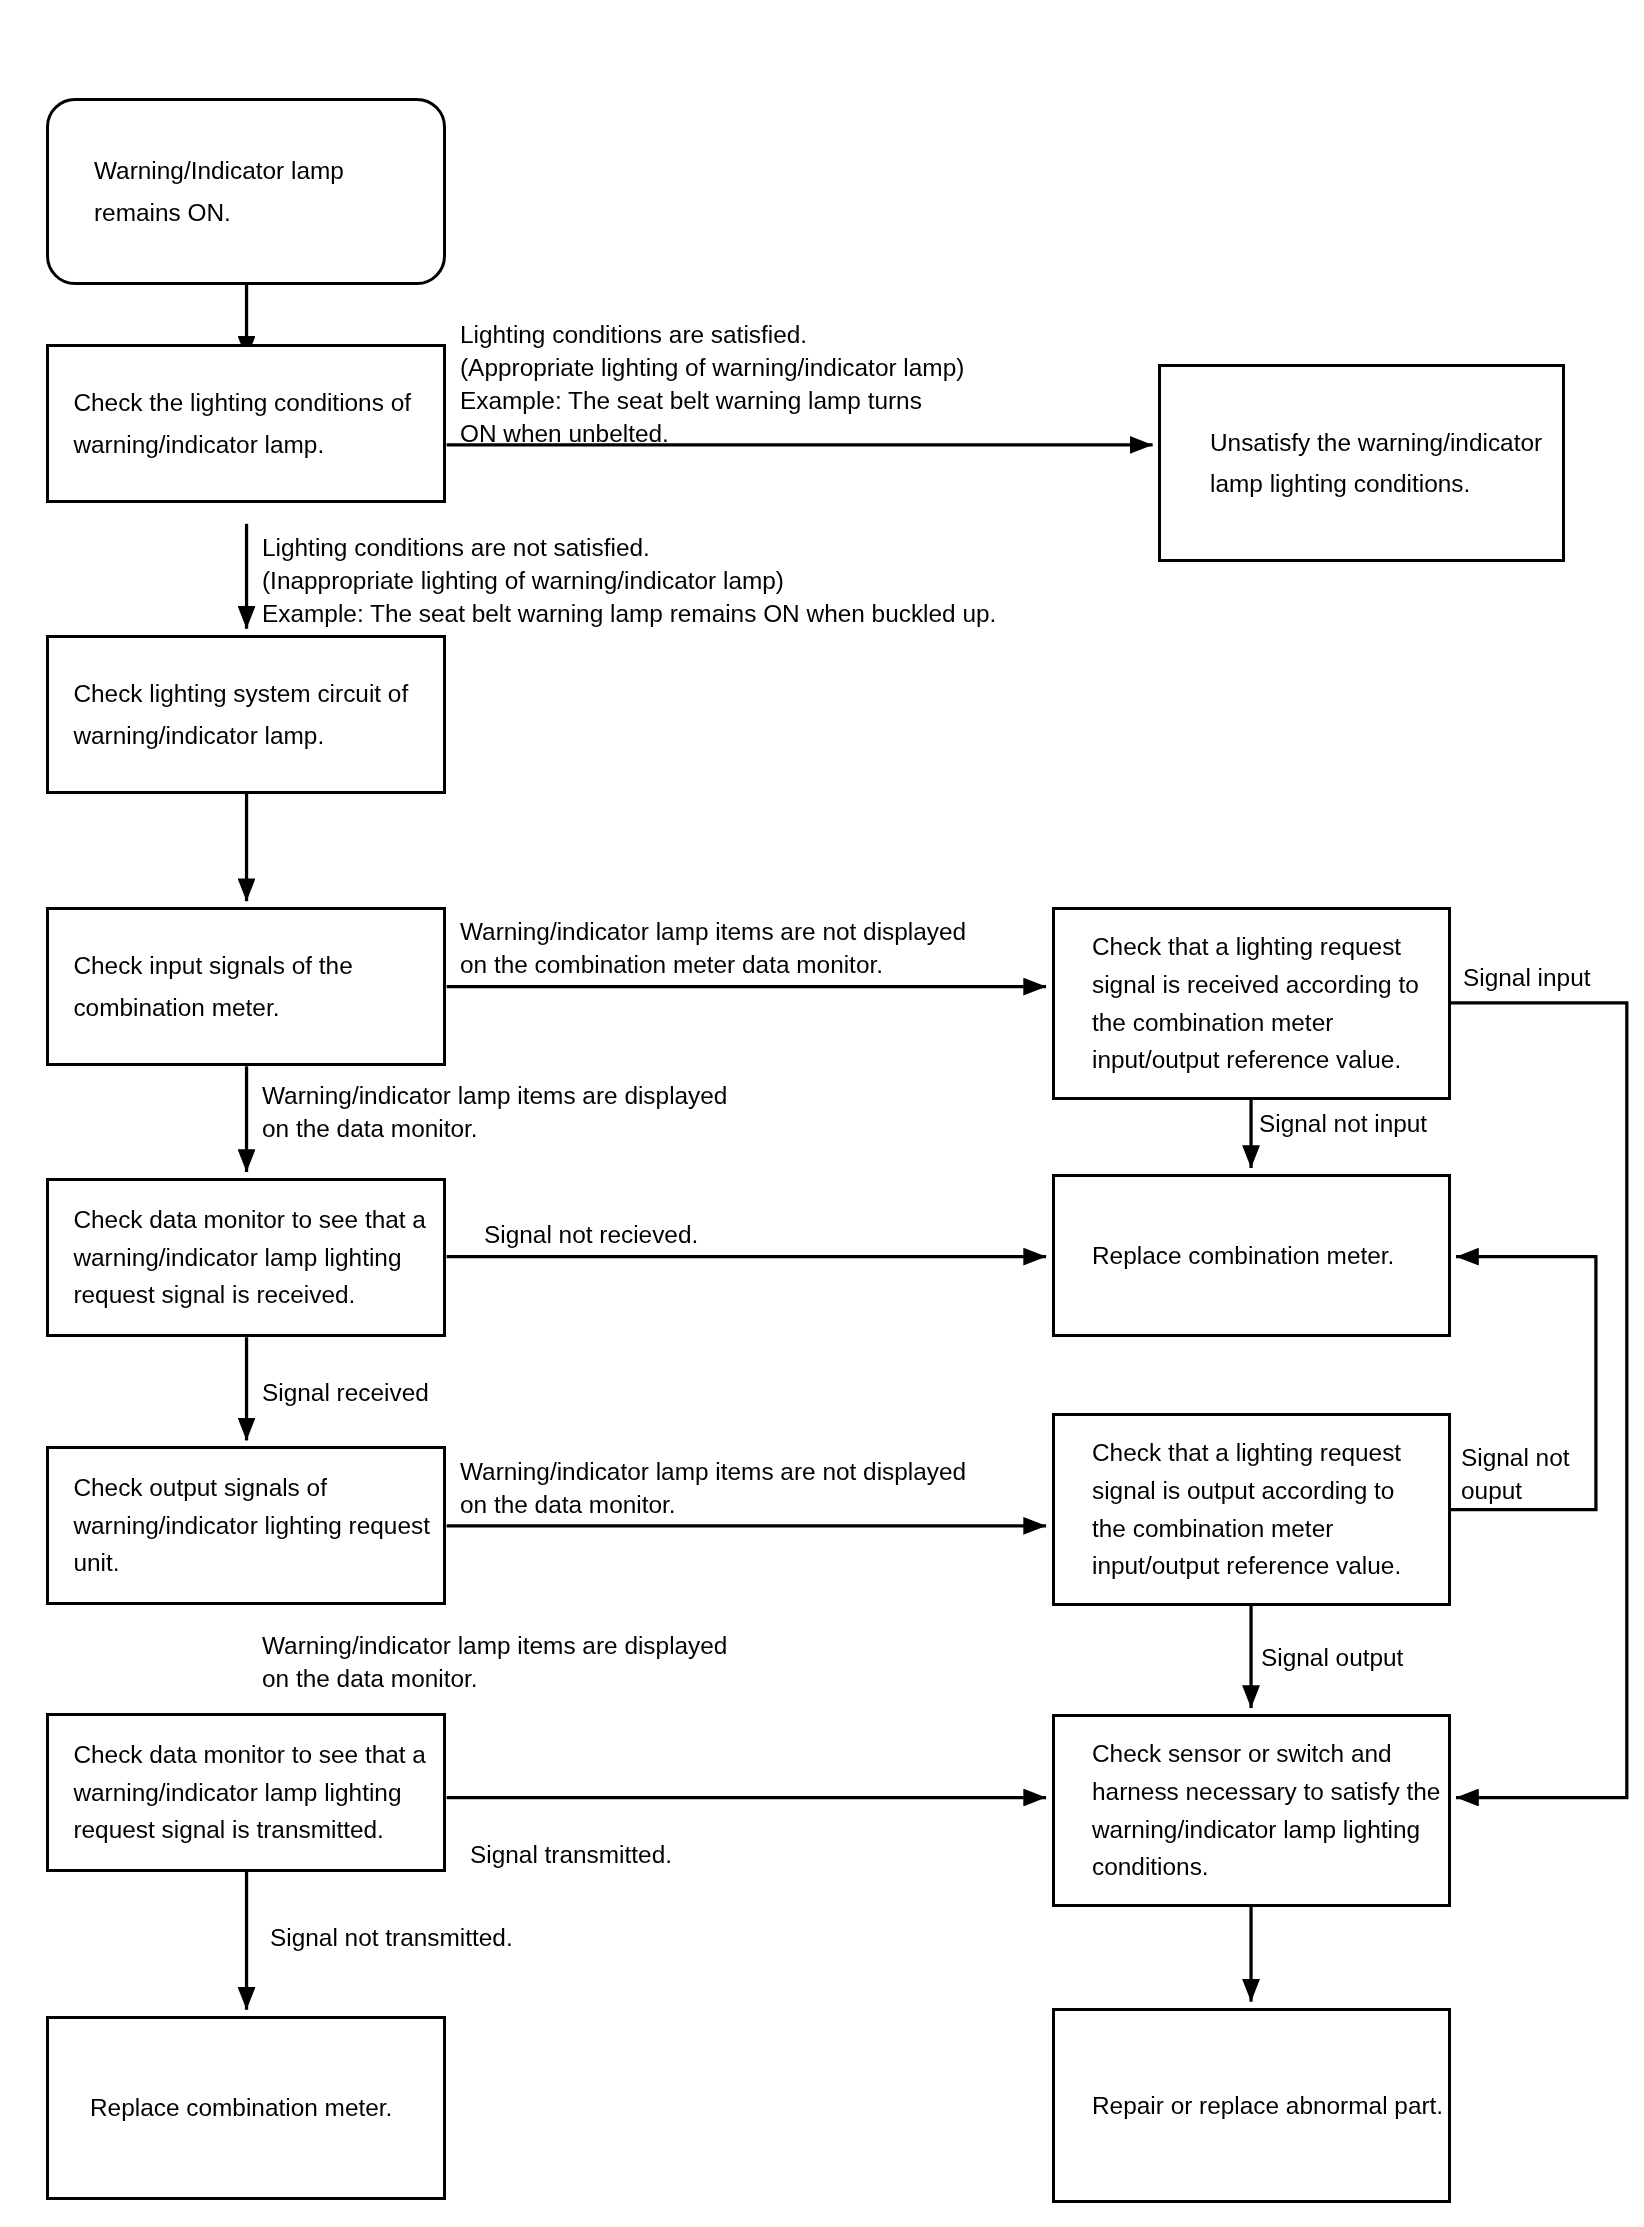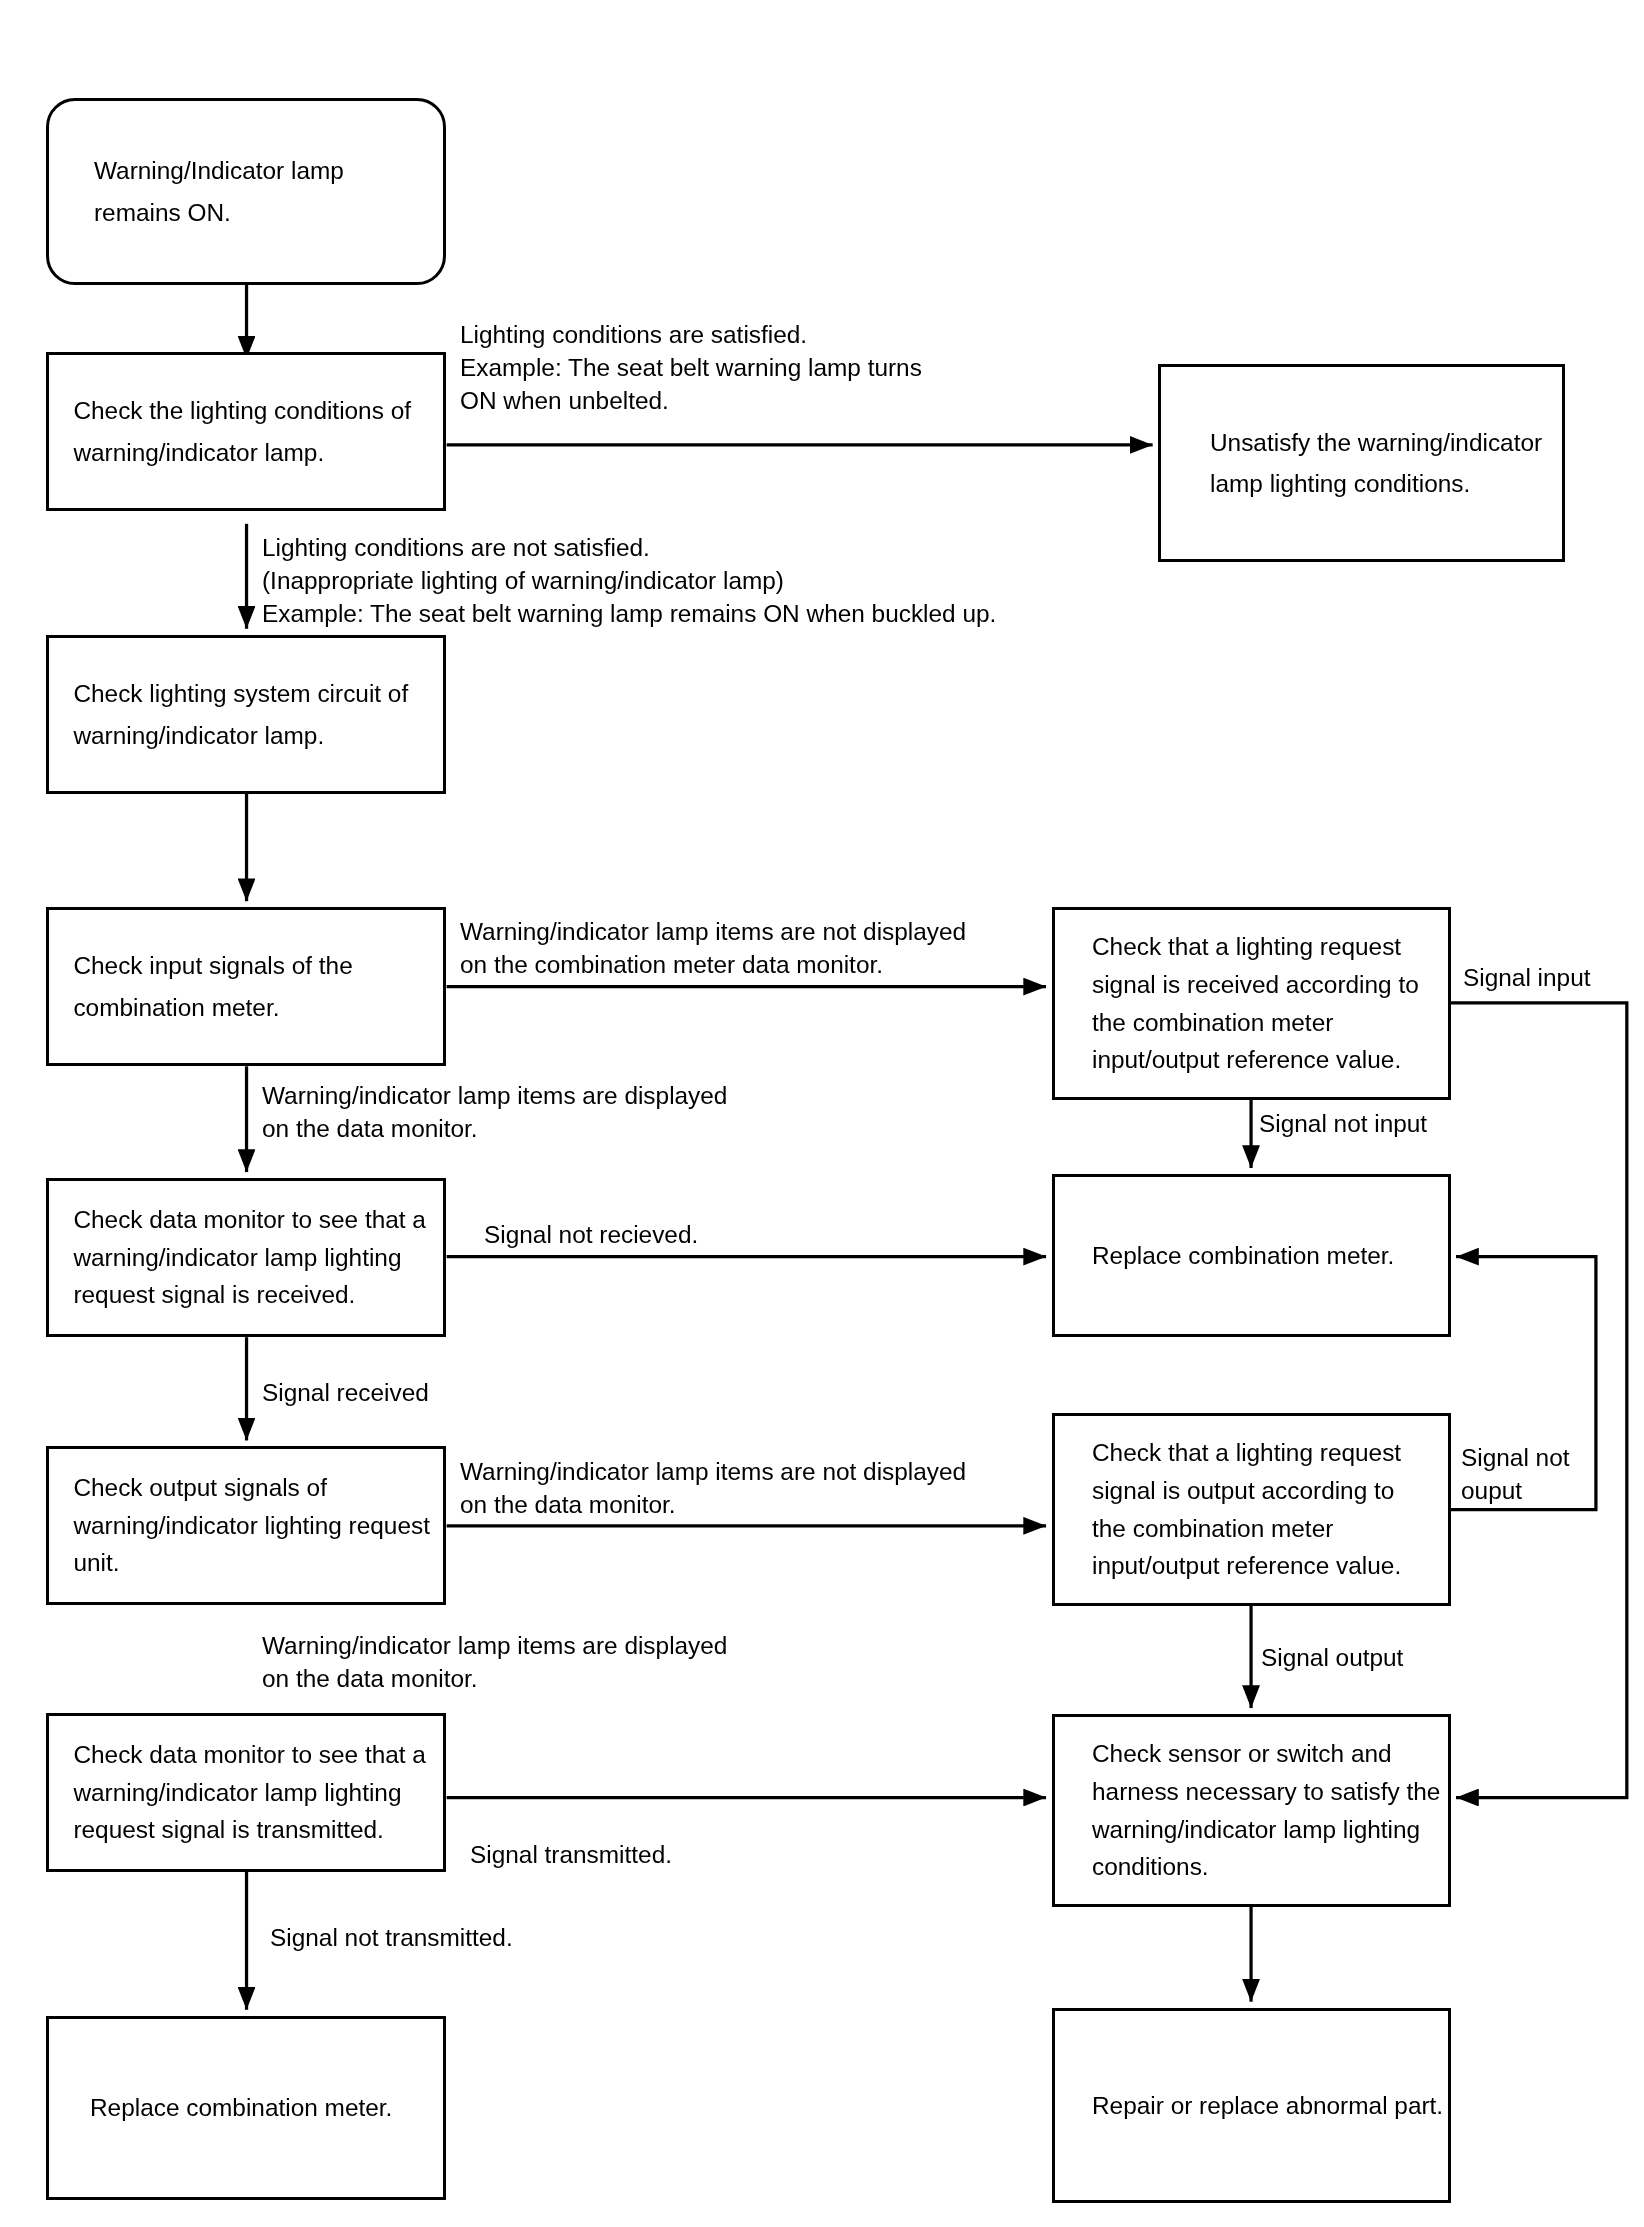--- a/index.html
+++ b/index.html
@@ -77,21 +77,21 @@
       <line x1="303" y1="2301" x2="303" y2="2471" marker-end="url(#ah)"></line>
       <line x1="1538" y1="2344" x2="1538" y2="2461" marker-end="url(#ah)"></line>
     </g>
   </svg>
 
   <div class="node rounded" style="left:46px;top:98px;width:400px;height:187px;padding-left:45px;">
     <div class="node-line">Warning/Indicator lamp</div>
     <div class="node-line">remains ON.</div>
   </div>
 
-  <div class="node" style="left:46px;top:352px;width:400px;height:159px;padding-left:24.4px;">
+  <div class="node" style="left:46px;top:344px;width:400px;height:159px;padding-left:24.4px;">
     <div class="node-line">Check the lighting conditions of</div>
     <div class="node-line">warning/indicator lamp.</div>
   </div>
 
   <div class="node" style="left:46px;top:635px;width:400px;height:159px;padding-left:24.4px;">
     <div class="node-line">Check lighting system circuit of</div>
     <div class="node-line">warning/indicator lamp.</div>
   </div>
 
   <div class="node" style="left:46px;top:907px;width:400px;height:159px;padding-left:24.4px;">
@@ -150,20 +150,21 @@
     <div class="node-line">warning/indicator lamp lighting</div>
     <div class="node-line">conditions.</div>
   </div>
 
   <div class="node" style="left:1052px;top:2008px;width:399px;height:195px;padding-left:37px;">
     <div class="node-line">Repair or replace abnormal part.</div>
   </div>
 
   <div class="edge-label" style="left:460px;top:319px;">
     <div>Lighting conditions are satisfied.</div>
+    <div>(Appropriate lighting of warning/indicator lamp)</div>
     <div>Example: The seat belt warning lamp turns</div>
     <div>ON when unbelted.</div>
   </div>
 
   <div class="edge-label" style="left:262px;top:532px;">
     <div>Lighting conditions are not satisfied.</div>
     <div>(Inappropriate lighting of warning/indicator lamp)</div>
     <div>Example: The seat belt warning lamp remains ON when buckled up.</div>
   </div>
 

